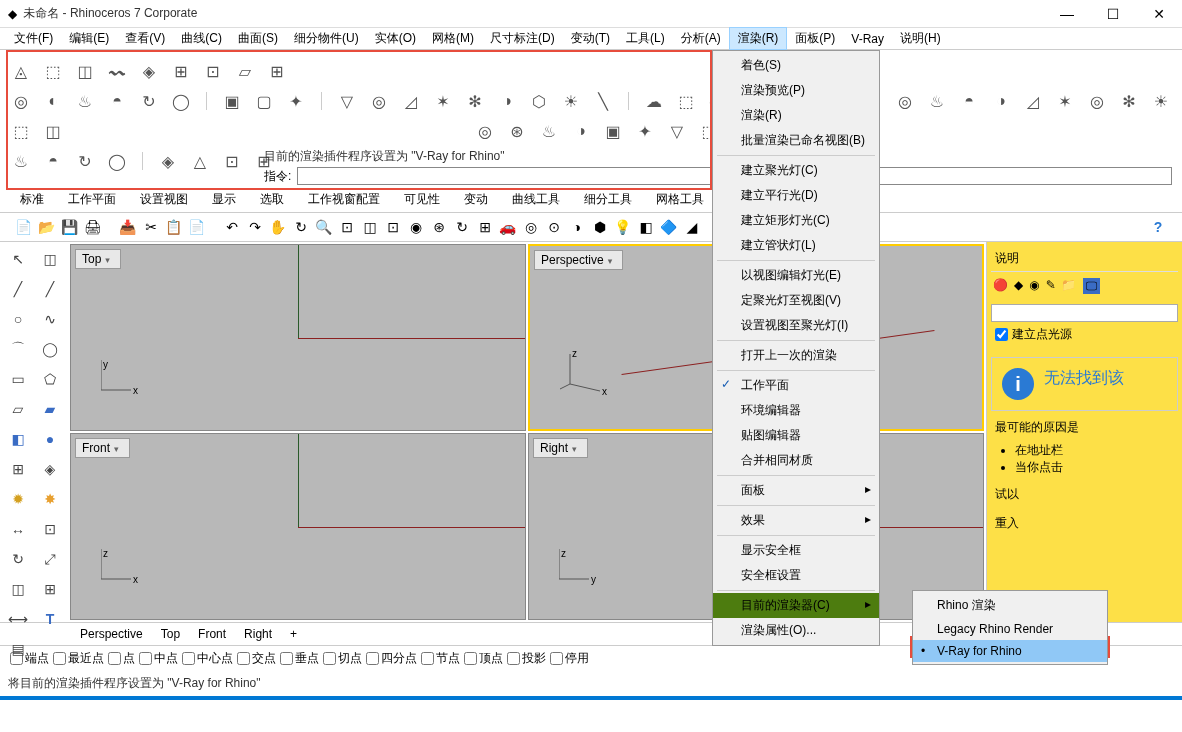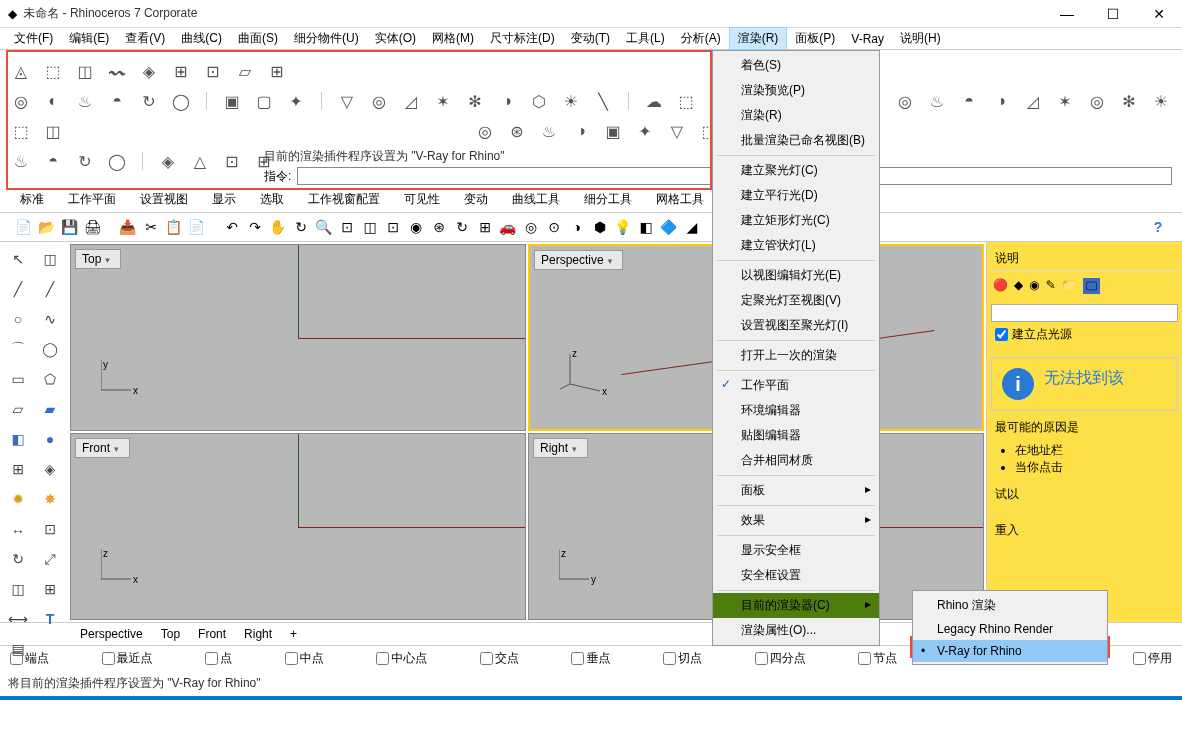--- a/index.html
+++ b/index.html
@@ -59,21 +59,21 @@
 .dropdown-menu .mi.checked::before { content: '✓'; position: absolute; left: 8px; color: #1a5fb4; }
 .dropdown-menu .mi.highlight { background: #4d7c0f; }
 .dropdown-menu hr { border: none; border-top: 1px solid #ccc; margin: 2px 4px; }
 
 .submenu { position: absolute; top: 590px; left: 912px; width: 196px; background: #f0f0f0; border: 1px solid #999; z-index: 21; font-size: 12px; padding: 2px 0; }
 .submenu .mi { padding: 4px 12px 4px 24px; position: relative; }
 .submenu .mi.highlight { background: #90c8f6; }
 .submenu .mi.dot::before { content: '•'; position: absolute; left: 8px; }
 
 .viewtabs { display: flex; gap: 18px; padding: 4px 80px; font-size: 12px; border-top: 1px solid #ccc; }
-.osnap-row { display: flex; gap: 4px; padding: 4px 10px; border-top: 1px solid #ccc; font-size: 12px; align-items: center; justify-content: space-between; }
+.osnap-row { display: flex; gap: 4px; padding: 4px 10px; border-top: 1px solid #ccc; font-size: 12px; align-items: center; }
 .osnap-row label { display: flex; align-items: center; gap: 2px; }
 .statusbar { padding: 4px 8px; font-size: 12px; color: #333; }
 .bluebar { height: 4px; background: #0078d4; }
 </style>
 </head>
 <body>
 
 <div class="titlebar">
   <span style="margin-right:6px">◆</span>
   <span class="titlebar-title">未命名 - Rhinoceros 7 Corporate</span>
@@ -340,21 +340,21 @@
         <div style="color:#2a7ad4;font-size:16px">无法找到该</div>
       </div>
     </div>
     <div style="padding:8px 4px">
       <div>最可能的原因是</div>
       <ul style="padding-left:20px;margin-top:6px">
         <li>在地址栏</li>
         <li>当你点击</li>
       </ul>
       <div style="margin-top:10px">试以</div>
-      <div style="margin-top:19px">重入</div>
+      <div style="margin-top:12px">重入</div>
     </div>
   </div>
 </div>
 
 <div class="dropdown-menu" id="render-menu">
     <div class="mi">着色(S)</div>
     <div class="mi">渲染预览(P)</div>
     <div class="mi">渲染(R)</div>
     <div class="mi">批量渲染已命名视图(B)</div>
     <hr>

